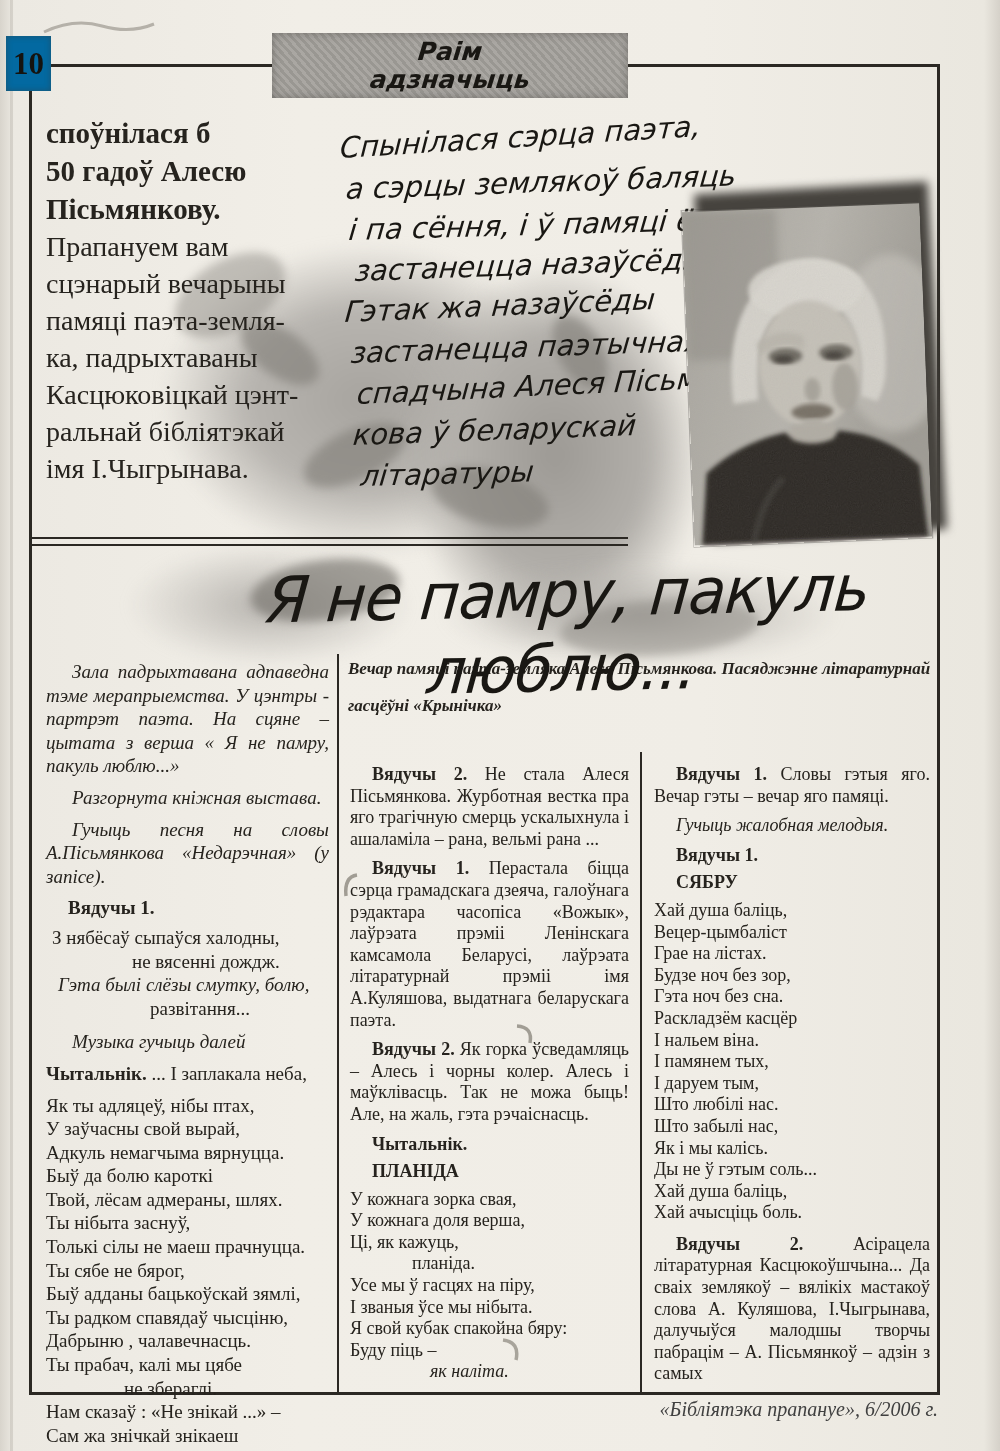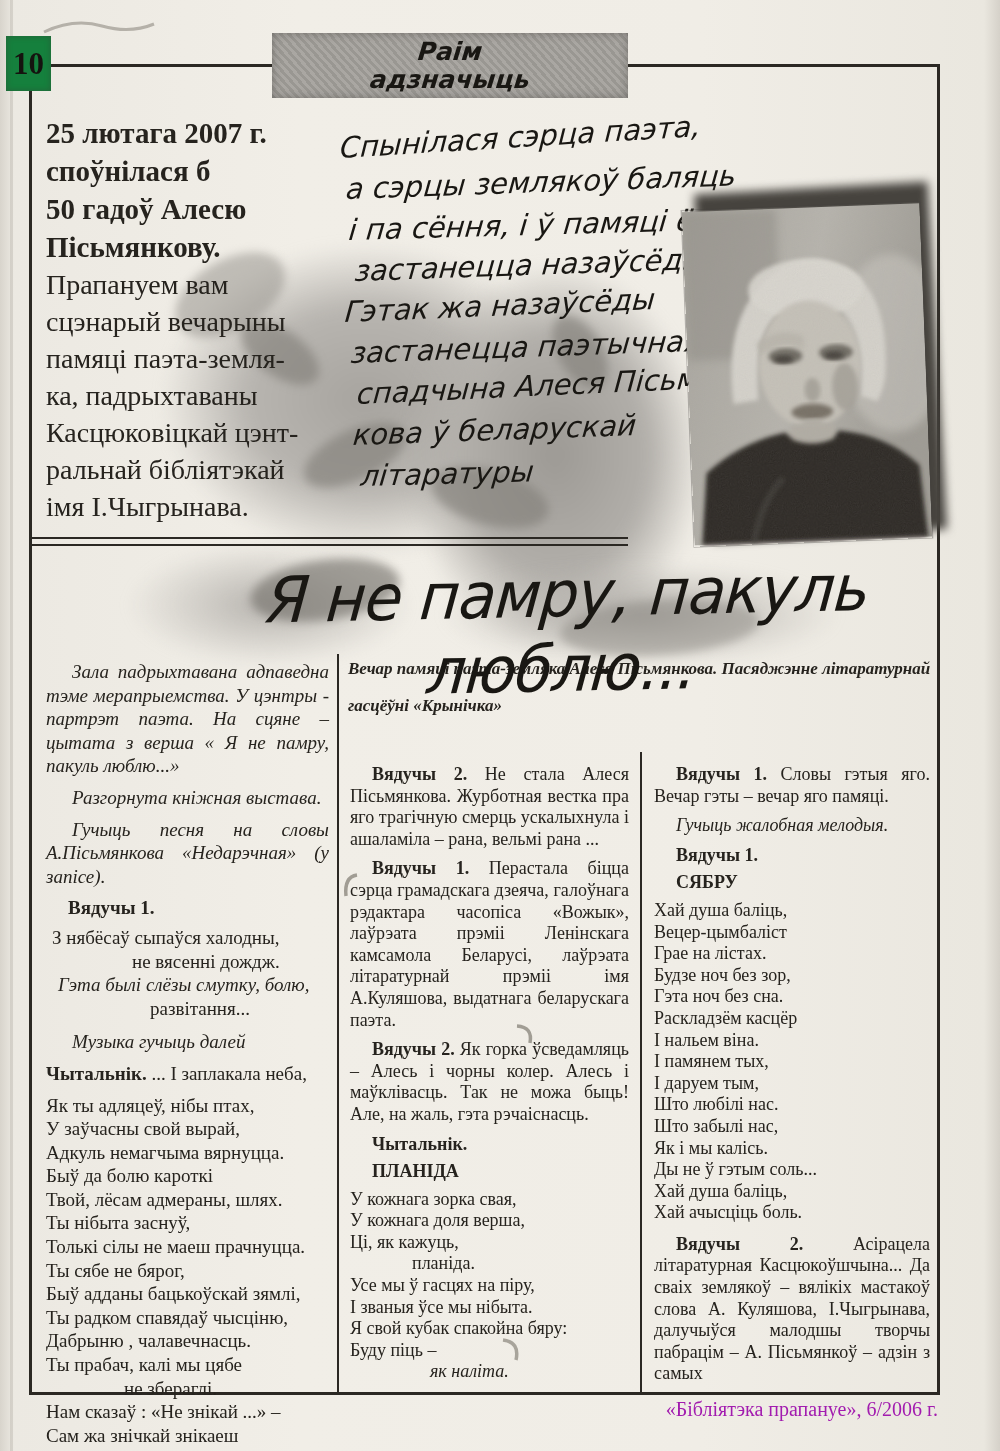--- a/index.html
+++ b/index.html
@@ -17,21 +17,21 @@
   #frame-top{left:46px;top:64px;width:893px;height:3px;}
   #frame-right{left:937px;top:64px;width:3px;height:1331px;}
   #frame-bottom{left:29px;top:1392px;width:911px;height:3px;}
   #frame-left{left:29px;top:88px;width:3px;height:1307px;}
   #divider-1{left:337px;top:654px;width:2px;height:738px;}
   #divider-2{left:640px;top:752px;width:2px;height:640px;}
   #rule-a{left:31px;top:537px;width:597px;height:2px;}
   #rule-b{left:31px;top:544px;width:597px;height:2px;}
 
   
-  .pagenum{position:absolute;left:6px;top:36px;width:45px;height:55px;background:#15803d;
+  .pagenum{position:absolute;left:6px;top:36px;width:45px;height:55px;background:#0369a1;
     box-shadow:inset 0 0 6px rgba(60,58,52,.45);display:flex;align-items:center;justify-content:center;
     font-weight:bold;font-size:31px;color:#15130f;}
   .banner{position:absolute;left:272px;top:33px;width:356px;height:65px;background:#a5a29d;
     background-image:repeating-linear-gradient(48deg,rgba(0,0,0,.07) 0 3px,rgba(255,255,255,.05) 3px 6px);
     box-shadow:inset 0 0 10px rgba(50,48,44,.4);
     display:flex;flex-direction:column;align-items:center;justify-content:center;z-index:4;}
   .hand{font-family:"DejaVu Sans",sans-serif;font-style:italic;color:#191713;}
   .banner .bl{font-size:25px;line-height:28px;font-weight:600;transform:skewX(-6deg);}
 
   
@@ -89,21 +89,21 @@
   .col p{margin:0 0 8px 0;}
   .col .bpara{text-indent:22px;}
   .col .it{font-style:italic;}
   .col .bhead{font-weight:bold;text-indent:22px;text-align:left;margin:4px 0 6px 0;}
   .col .verse{text-align:left;margin:2px 0 10px 0;}
   .col .vline{white-space:nowrap;}
   #col-left .bpara{text-indent:26px;}
   #col-left .chyt{text-align:left;text-indent:0;white-space:nowrap;}
 
   
-  .footer{position:absolute;right:62px;top:1398px;font-size:20px;color:#a21caf;}
+  .footer{position:absolute;right:62px;top:1398px;font-style:italic;font-size:20px;color:#404040;}
 
   
   .mark{position:absolute;z-index:5;}
 </style>
 </head>
 <body>
 
 <div class="paper"></div>
 <div class="crease"></div>
 
@@ -178,21 +178,20 @@
       <rect x="102" y="218" width="44" height="36" fill="#b2aea5" filter="url(#soft)"></rect>
       <path d="M8,336 L15,264 Q50,234 96,226 L104,234 Q124,242 144,234 L150,226 Q198,232 230,264 L236,336 Z" fill="#2a2824" filter="url(#soft)"></path>
       <path d="M60,336 Q70,292 92,272" stroke="#44423c" stroke-width="7" fill="none" opacity="0.6" filter="url(#soft)"></path>
       <rect width="240" height="336" filter="url(#grain)" opacity="0.5"></rect>
     </svg>
   </div>
 </div>
 
 <div class="announce">
   <div id="announce-heading">
-      <div class="hl">25 лютага 2007 г.</div>
       <div class="hl">споўнілася б</div>
       <div class="hl">50 гадоў Алесю</div>
       <div class="hl">Пісьмянкову.</div>
     </div>
   <div id="announce-body">
       <div class="bdl">Прапануем вам</div>
       <div class="bdl">сцэнарый вечарыны</div>
       <div class="bdl">памяці паэта-земля-</div>
       <div class="bdl">ка, падрыхтаваны</div>
       <div class="bdl">Касцюковіцкай цэнт-</div>

